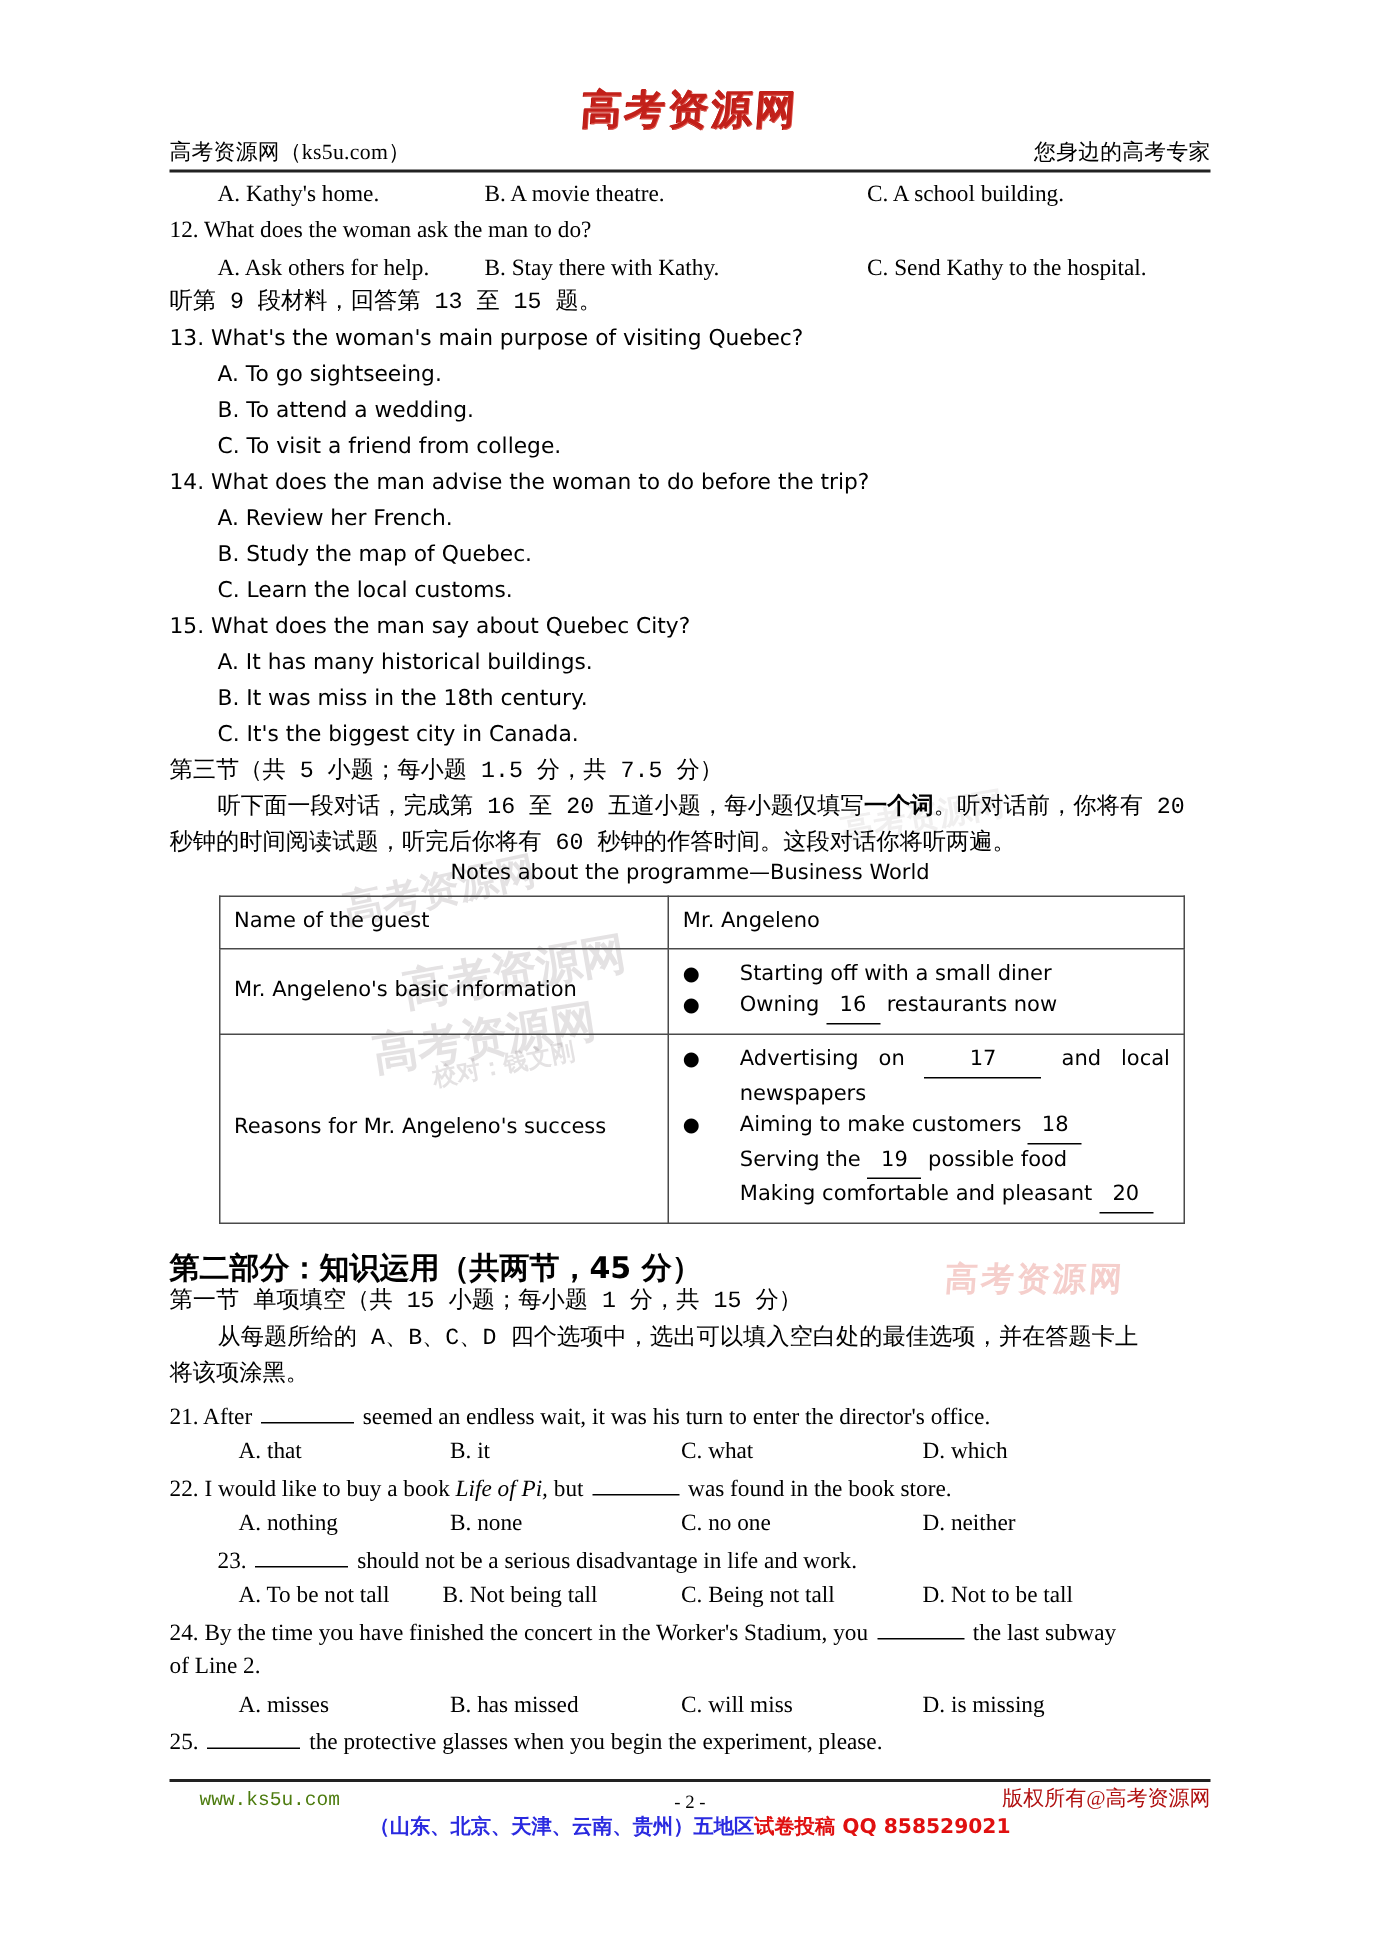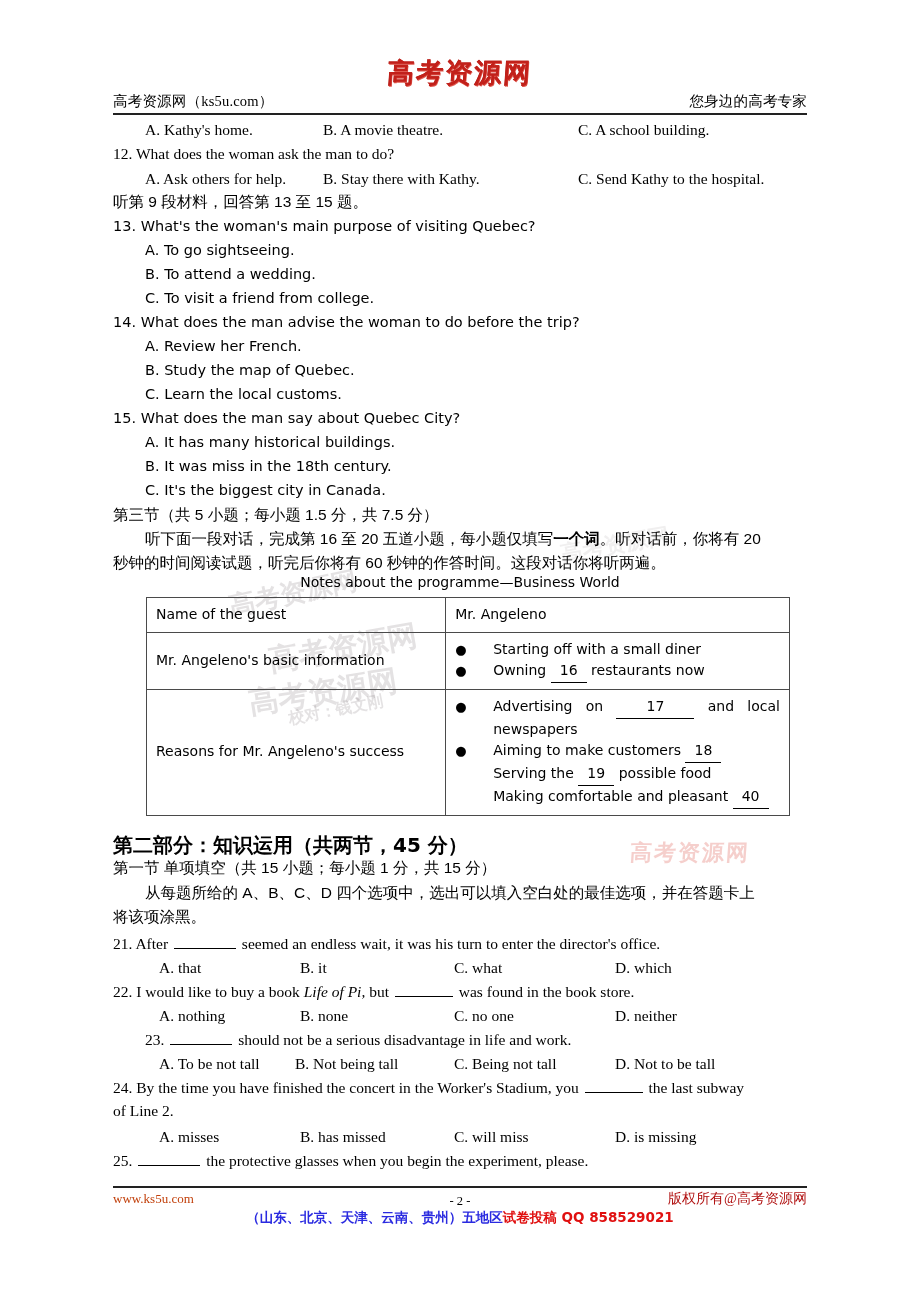--- a/index.html
+++ b/index.html
@@ -48,21 +48,21 @@
   
   .txt {
     position: absolute;
     font-size: 15.5px;
     line-height: 1.0;
     white-space: nowrap;
   }
   .serif { font-family: "Liberation Serif","DejaVu Serif", serif; text-align: right; }
   .sans  { font-family: "DejaVu Sans","Liberation Sans", sans-serif; font-size: 14.5px; }
   .cjk   { font-family: "DejaVu Sans","Liberation Sans", sans-serif; font-size: 15px; }
-  .cjk-serif { font-family: Liberation Sans, sans-serif; font-size: 15.5px; text-align: center; }
+  .cjk-serif { font-family: Liberation Mono, monospace; font-size: 15.5px; text-align: center; }
   .b { font-weight: bold; }
   .it { font-style: italic; }
 
   .optrow { position: absolute; width: 700px; height: 20px; }
   .optrow > span {
     position: absolute;
     font-size: 15.5px;
     white-space: nowrap;
   }
 
@@ -121,21 +121,21 @@
     position: absolute;
     left: 113px; right: 113px; top: 1186px;
     border-top: 2.2px solid #222;
   }
   .ftr-row {
     position: absolute;
     left: 113px; right: 113px; top: 1190px;
     display: flex; justify-content: space-between; align-items: baseline;
     font-size: 13px;
   }
-  .ftr-left { color: #c2410c; font-family: Liberation Serif, serif; }
+  .ftr-left { color: #4d7c0f; font-family: Liberation Mono, monospace; margin-left: 20px; }
   .ftr-right { color: #b01010; font-family: "Liberation Serif", serif; font-size: 14px;}
   .ftr-page {
     position: absolute; left: 0; right: 0; top: 1194px;
     text-align: center; font-size: 12.5px; color: #000;
     font-family: "Liberation Serif", serif;
   }
   .ftr-qq {
     position: absolute; left: 0; right: 0; top: 1209px;
     text-align: center;
     font-family: "DejaVu Sans","Liberation Sans", sans-serif;
@@ -259,21 +259,21 @@
             <span class="ul ul-w1">18</span>
           </span>
         </div>
         <div class="indent-line">
           <span>Serving the</span>
           <span class="ul ul-w1">19</span>
           <span>possible food</span>
         </div>
         <div class="indent-line">
           <span>Making comfortable and pleasant</span>
-          <span class="ul ul-w1">40</span>
+          <span class="ul ul-w1">20</span>
         </div>
       </td>
     </tr>
   </tbody>
     </table>
 
   <div class="txt cjk b" style="left:113px; top:835px; font-size:20px;">第二部分：知识运用（共两节，45 分）</div>
   <div class="txt cjk-serif" style="left:113px; top:860px;">第一节  单项填空（共 15 小题；每小题 1 分，共 15 分）</div>
   <div class="txt cjk-serif" style="left:113px; top:885px;">
     <span style="display:inline-block;width:32px;"></span><span>从每题所给的 A、B、C、D 四个选项中，选出可以填入空白处的最佳选项，并在答题卡上</span>

